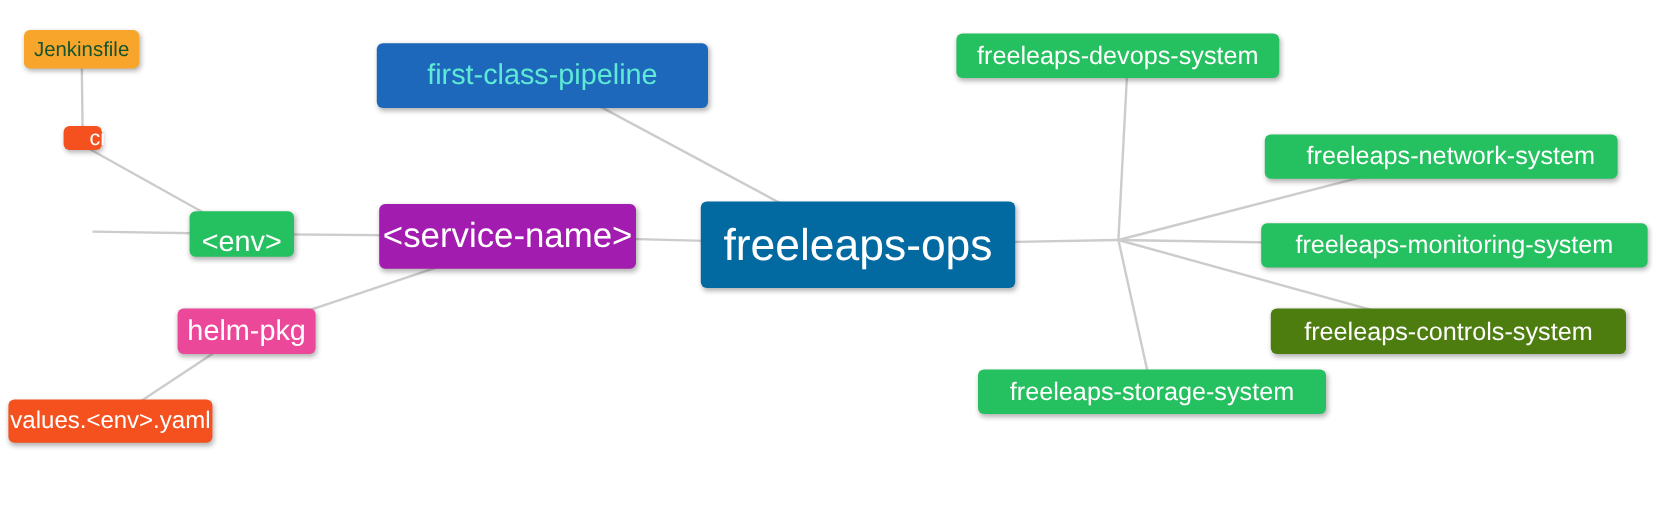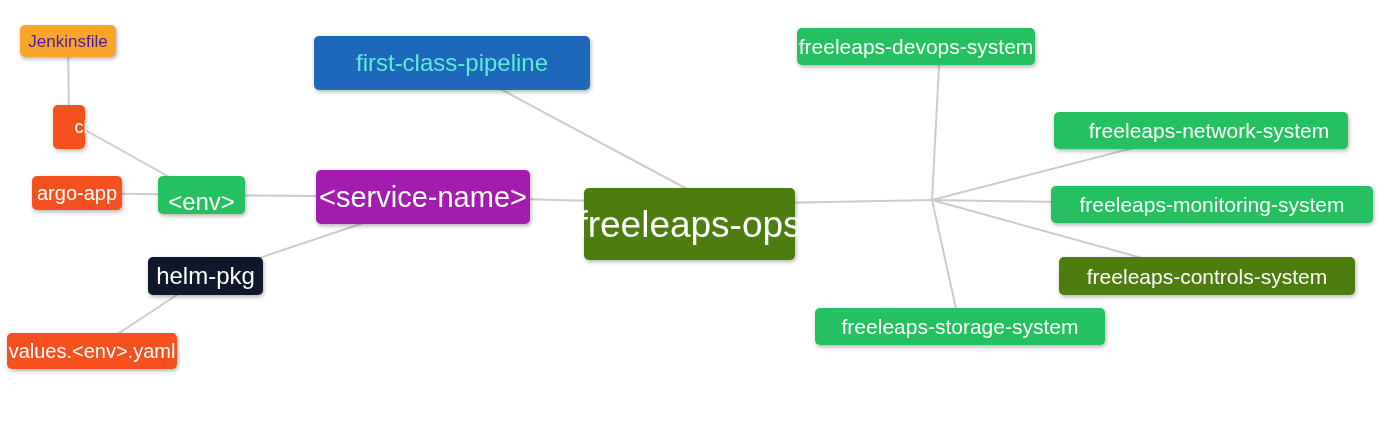--- a/index.html
+++ b/index.html
@@ -51,47 +51,44 @@
       <line x1="452" y1="63" x2="715" y2="204" stroke="#cccccc" stroke-width="2"></line>
       <line x1="441" y1="197" x2="715" y2="204" stroke="#cccccc" stroke-width="2"></line>
       <line x1="715" y1="204" x2="932" y2="200" stroke="#cccccc" stroke-width="2"></line>
       <line x1="932" y1="200" x2="940" y2="46.5" stroke="#cccccc" stroke-width="2"></line>
       <line x1="932" y1="200" x2="1201" y2="130.5" stroke="#cccccc" stroke-width="2"></line>
       <line x1="932" y1="200" x2="1212" y2="204.5" stroke="#cccccc" stroke-width="2"></line>
       <line x1="932" y1="200" x2="1207" y2="276" stroke="#cccccc" stroke-width="2"></line>
       <line x1="932" y1="200" x2="960" y2="326.5" stroke="#cccccc" stroke-width="2"></line>
     </svg>
 <div class="node" style="left: 20px; top: 25px; width: 96px; height: 32px; background: rgb(248, 166, 43);">
-      <span class="node-label" style="font-size: 17px; color: #4c1d95;">Jenkinsfile</span>
+      <span class="node-label" style="font-size: 17px; color: #14532d;">Jenkinsfile</span>
     </div>
-    <div class="node" style="left: 53px; top: 105px; width: 32px; height: 44px; background: rgb(244, 81, 30); padding-left: 24px;">
+    <div class="node" style="left: 53px; top: 105px; width: 32px; height: 20px; background: rgb(244, 81, 30); padding-left: 24px;">
       <span class="node-label" style="font-size: 18px; color: rgb(255, 255, 255);">ci</span>
-    </div>
-    <div class="node" style="left: 32px; top: 176px; width: 90px; height: 34px; background: rgb(244, 81, 30);">
-      <span class="node-label" style="font-size: 20px; color: rgb(255, 255, 255);">argo-app</span>
     </div>
     <div class="node" style="left: 158px; top: 176px; width: 87px; height: 38px; background: rgb(37, 192, 95); align-items: flex-end;">
       <span class="node-label" style="font-size: 24px; color: rgb(255, 255, 255);">&lt;env&gt;</span>
     </div>
-    <div class="node" style="left: 148px; top: 257px; width: 115px; height: 38px; background: #0f172a;">
+    <div class="node" style="left: 148px; top: 257px; width: 115px; height: 38px; background: #ec4899;">
       <span class="node-label" style="font-size: 24px; color: rgb(255, 255, 255);">helm-pkg</span>
     </div>
     <div class="node" style="left: 7px; top: 333px; width: 170px; height: 36px; background: rgb(244, 81, 30);">
       <span class="node-label" style="font-size: 20px; color: rgb(255, 255, 255);">values.&lt;env&gt;.yaml</span>
     </div>
     <div class="node" style="left: 314px; top: 36px; width: 276px; height: 54px; background: rgb(30, 104, 188);">
       <span class="node-label" style="font-size: 24px; color: #5eead4;">first-class-pipeline</span>
     </div>
     <div class="node" style="left: 316px; top: 170px; width: 214px; height: 54px; background: #a21caf;">
       <span class="node-label" style="font-size: 29px; color: rgb(255, 255, 255);">&lt;service-name&gt;</span>
     </div>
-    <div class="node" style="left: 584px; top: 168px; width: 211px; height: 72px; background: #4d7c0f; margin-top: 20px;">
+    <div class="node" style="left: 584px; top: 168px; width: 262px; height: 72px; background: #0369a1;">
       <span class="node-label" style="font-size: 37px; color: rgb(255, 255, 255);">freeleaps-ops</span>
     </div>
-    <div class="node" style="left: 797px; top: 28px; width: 238px; height: 37px; background: rgb(37, 192, 95);">
+    <div class="node" style="left: 797px; top: 28px; width: 269px; height: 37px; background: rgb(37, 192, 95);">
       <span class="node-label" style="font-size: 21px; color: rgb(255, 255, 255);">freeleaps-devops-system</span>
     </div>
     <div class="node" style="left: 1054px; top: 112px; width: 294px; height: 37px; background: rgb(37, 192, 95); padding-left: 16px;">
       <span class="node-label" style="font-size: 21px; color: rgb(255, 255, 255);">freeleaps-network-system</span>
     </div>
     <div class="node" style="left: 1051px; top: 186px; width: 322px; height: 37px; background: rgb(37, 192, 95);">
       <span class="node-label" style="font-size: 21px; color: rgb(255, 255, 255);">freeleaps-monitoring-system</span>
     </div>
     <div class="node" style="left: 1059px; top: 257px; width: 296px; height: 38px; background: #4d7c0f;">
       <span class="node-label" style="font-size: 21px; color: rgb(255, 255, 255);">freeleaps-controls-system</span>

